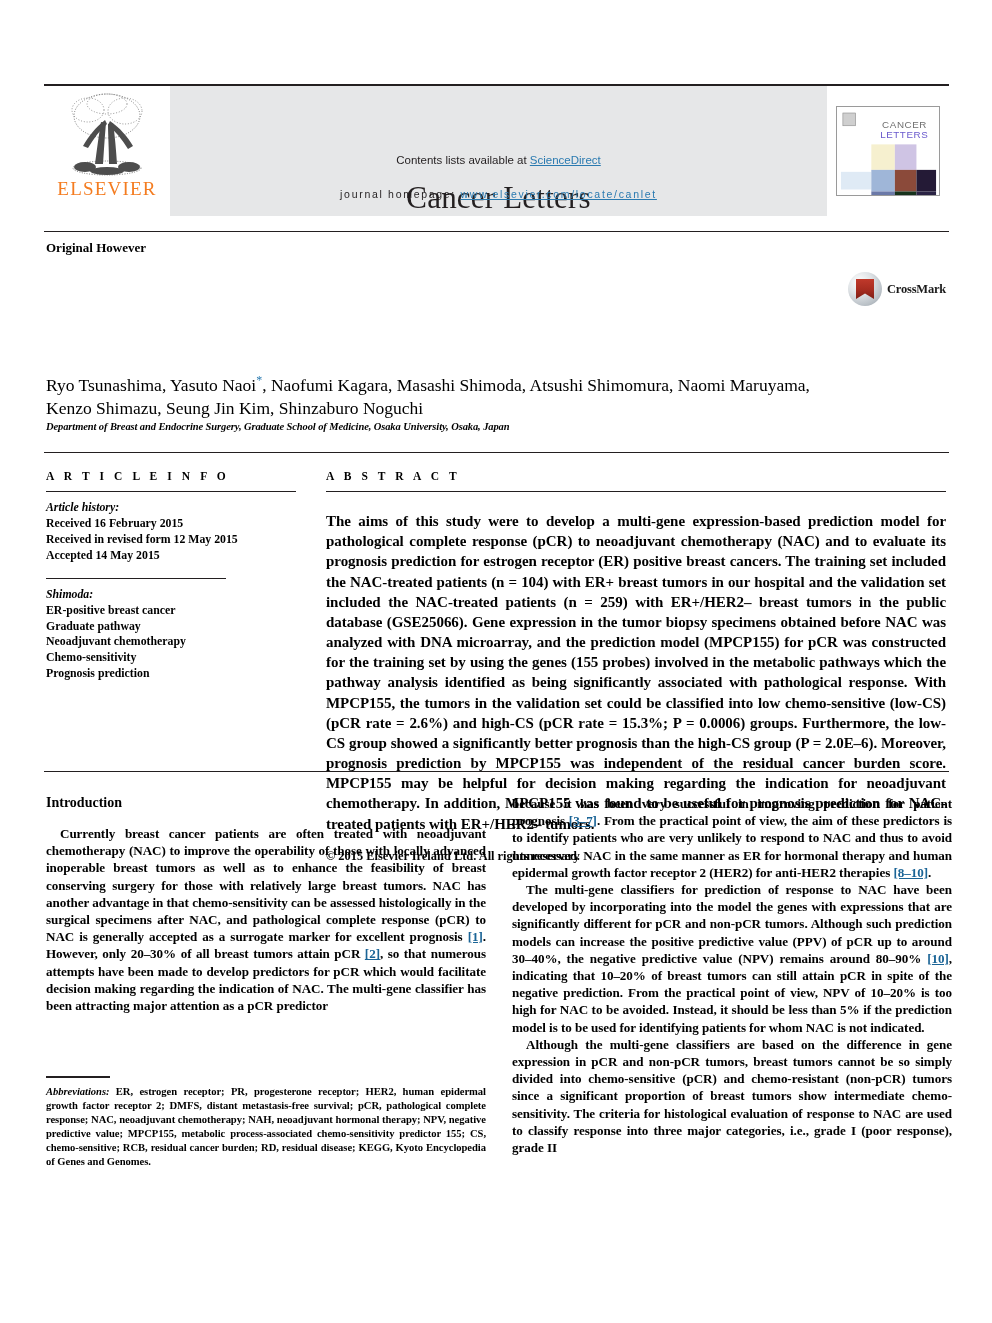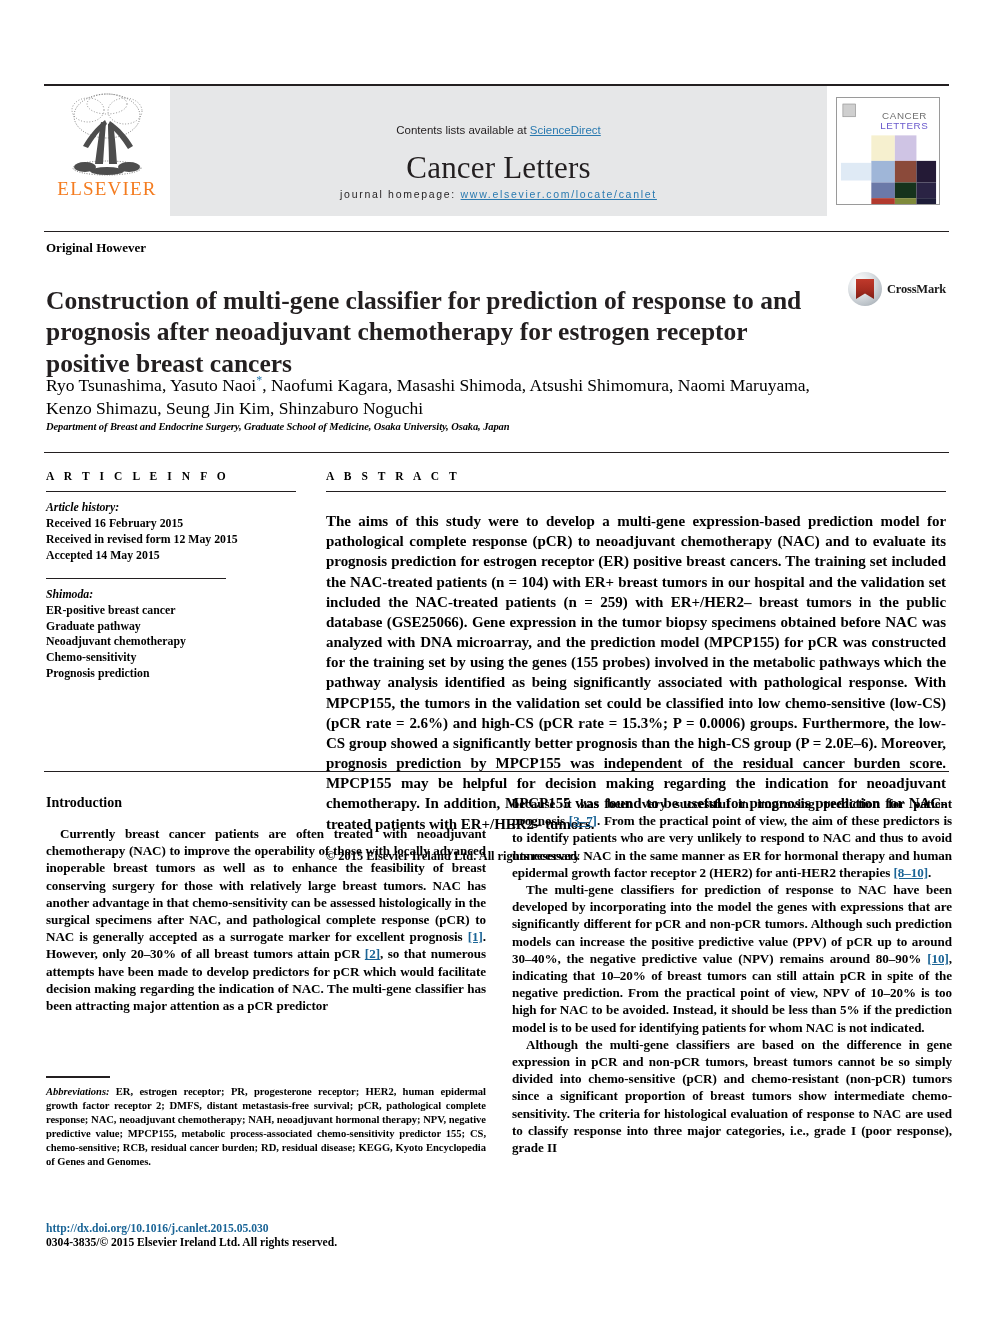--- a/index.html
+++ b/index.html
@@ -73,21 +73,21 @@
     line-height: 1;
     margin-top: 1px;
   }
   .banner {
     flex: 1 1 auto;
     background: #e6e7e8;
     position: relative;
     display: flex;
     flex-direction: column;
     align-items: center;
-    justify-content: center;
+    justify-content: flex-end;
     padding-top: 8px;
     box-sizing: border-box;
   }
   .contents-line {
     font-family: "Liberation Sans", sans-serif;
     font-size: 11.5px;
     color: #231f20;
   }
   .sd-link {
     color: #2a7ab0;
@@ -115,21 +115,21 @@
   }
   .cover-block {
     width: 122px;
     flex: 0 0 122px;
     display: flex;
     align-items: center;
     justify-content: center;
   }
   .cover-thumb {
     width: 104px;
-    height: 108px;
+    height: 90px;
     border: 1px solid #9a9a9a;
     background: #ffffff;
     position: relative;
     box-sizing: border-box;
     overflow: hidden;
   }
 
   
   .section-rule {
     position: absolute;
@@ -433,21 +433,20 @@
         </div>
       </div>
 
     </div>
   </div>
 
   <div class="section-rule" style="top:231px;"></div>
 
   <div class="article-type">Original However</div>
 
-  <h1 class="title">Construction of multi-gene classifier for prediction of response to and prognosis after neoadjuvant chemotherapy for estrogen receptor positive breast cancers</h1>
 
   <div class="crossmark">
     <div class="crossmark-badge"></div>
     <div class="crossmark-label">CrossMark</div>
   </div>
 
   <div class="authors">
     <span>Ryo Tsunashima, Yasuto Naoi</span><span class="corr-star">*</span><span>, Naofumi Kagara, Masashi Shimoda, Atsushi Shimomura, Naomi Maruyama, Kenzo Shimazu, Seung Jin Kim, Shinzaburo Noguchi</span>
   </div>
 
@@ -495,18 +494,14 @@
       <p class="para indent">Although the multi-gene classifiers are based on the difference in gene expression in pCR and non-pCR tumors, breast tumors cannot be so simply divided into chemo-sensitive (pCR) and chemo-resistant (non-pCR) tumors since a significant proportion of breast tumors show intermediate chemo-sensitivity. The criteria for histological evaluation of response to NAC are used to classify response into three major categories, i.e., grade I (poor response), grade II</p>
     </div>
 
   </div>
 
   <div class="footnotes">
     <div class="fn-rule"></div>
     <p class="fn-text"><span class="ital">Abbreviations:</span><span> ER, estrogen receptor; PR, progesterone receptor; HER2, human epidermal growth factor receptor 2; DMFS, distant metastasis-free survival; pCR, pathological complete response; NAC, neoadjuvant chemotherapy; NAH, neoadjuvant hormonal therapy; NPV, negative predictive value; MPCP155, metabolic process-associated chemo-sensitivity predictor 155; CS, chemo-sensitive; RCB, residual cancer burden; RD, residual disease; KEGG, Kyoto Encyclopedia of Genes and Genomes.</span></p>
   </div>
 
-  <div class="doi-block">
-    <a class="doi-link" href="#">http://dx.doi.org/10.1016/j.canlet.2015.05.030</a>
-    <span class="issn-line">0304-3835/© 2015 Elsevier Ireland Ltd. All rights reserved.</span>
-  </div>
 
 </div>
 
 </body></html>

